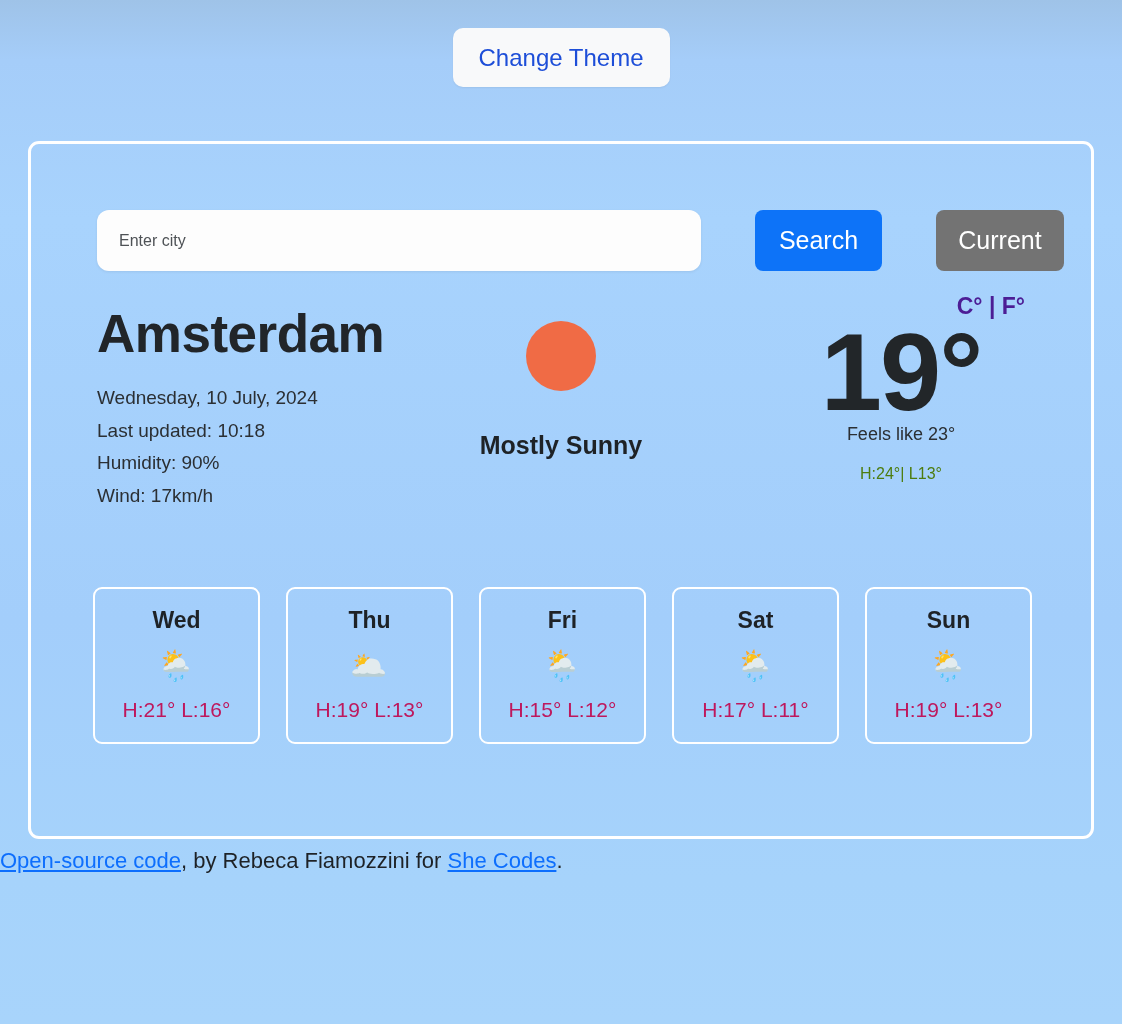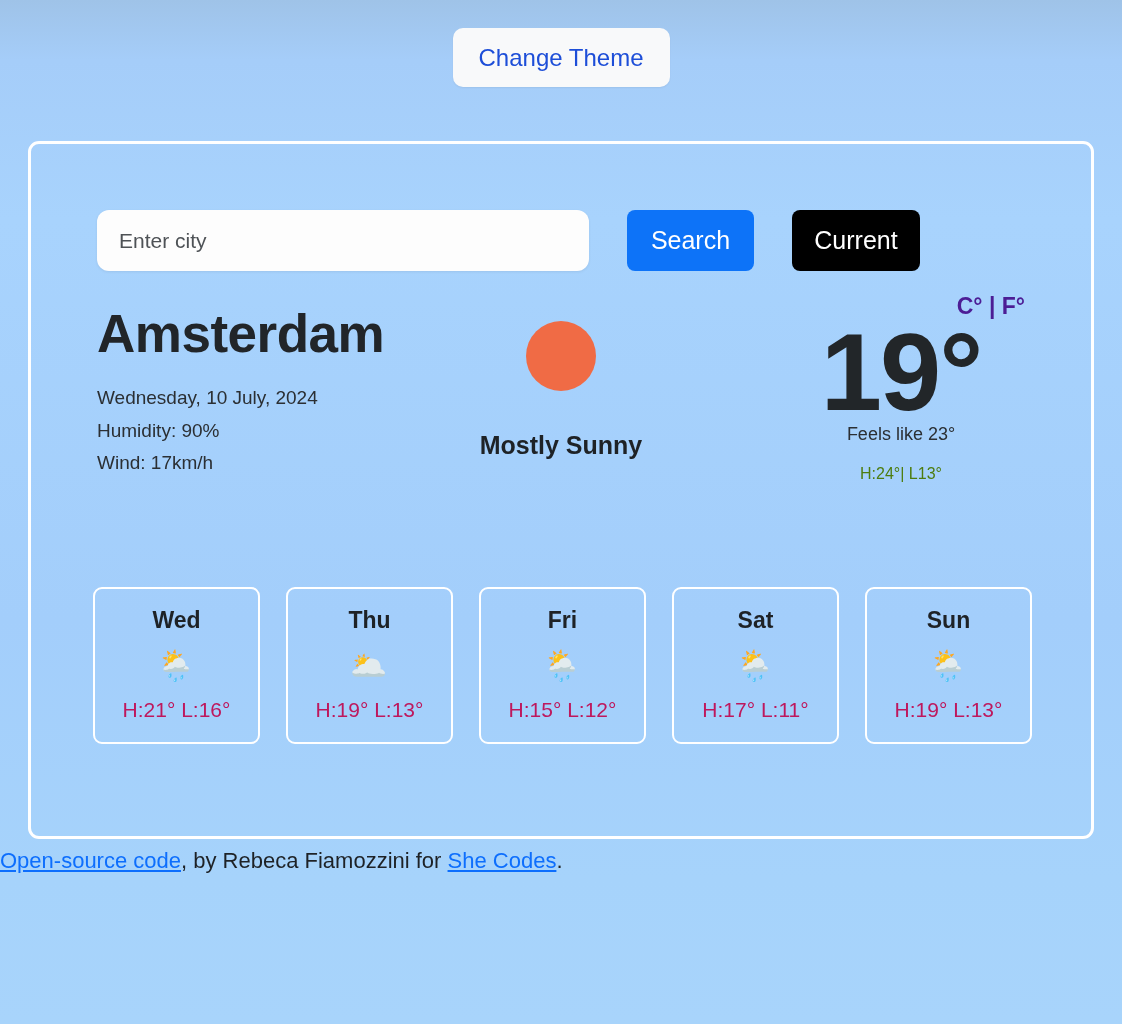--- a/index.html
+++ b/index.html
@@ -58,46 +58,47 @@
   }
 
   
   .search-row {
     display: flex;
     align-items: center;
     gap: 38px;
     padding: 66px 0 0 66px;
   }
   .city-input {
-    width: 492px;
+    width: 604px;
     height: 61px;
     border-radius: 12px;
     border: none;
     background: #fdfdfd;
     padding: 0 22px;
     font-family: "Liberation Sans", sans-serif;
-    font-size: 21px;
+    font-size: 16px;
     color: #212529;
     box-shadow: 0 1px 3px rgba(0,0,0,.07);
   }
   .city-input::placeholder { color: #4e5256; }
 
   .btn {
     border: none;
     border-radius: 8px;
     height: 61px;
     font-family: "Liberation Sans", sans-serif;
     font-size: 25px;
     color: #ffffff;
     cursor: pointer;
     padding: 10px 22px;
     white-space: nowrap;
+    margin-left: 16px;
   }
   .btn-search { background: #0d73f8; width: 127px; }
-  .btn-current { background: #000000; width: 128px; }
+  .btn-current { background: #737373; width: 128px; }
 
   
   .current {
     position: relative;
     height: 260px;
     padding-left: 66px;
   }
 
   .city-name {
     font-size: 53px;
@@ -237,20 +238,21 @@
     <button class="btn btn-search">Search</button>
     <button class="btn btn-current">Current</button>
   </div>
 
   <div class="current">
 
     <div>
       <div class="city-name">Amsterdam</div>
       <div class="meta">
         <div>Wednesday, 10 July, 2024</div>
+        <div>Last updated: 10:18</div>
         <div>Humidity: 90%</div>
         <div>Wind: 17km/h</div>
       </div>
     </div>
 
     <div class="condition">
       <div class="sun-icon"></div>
       <div class="condition-label">Mostly Sunny</div>
     </div>
 

